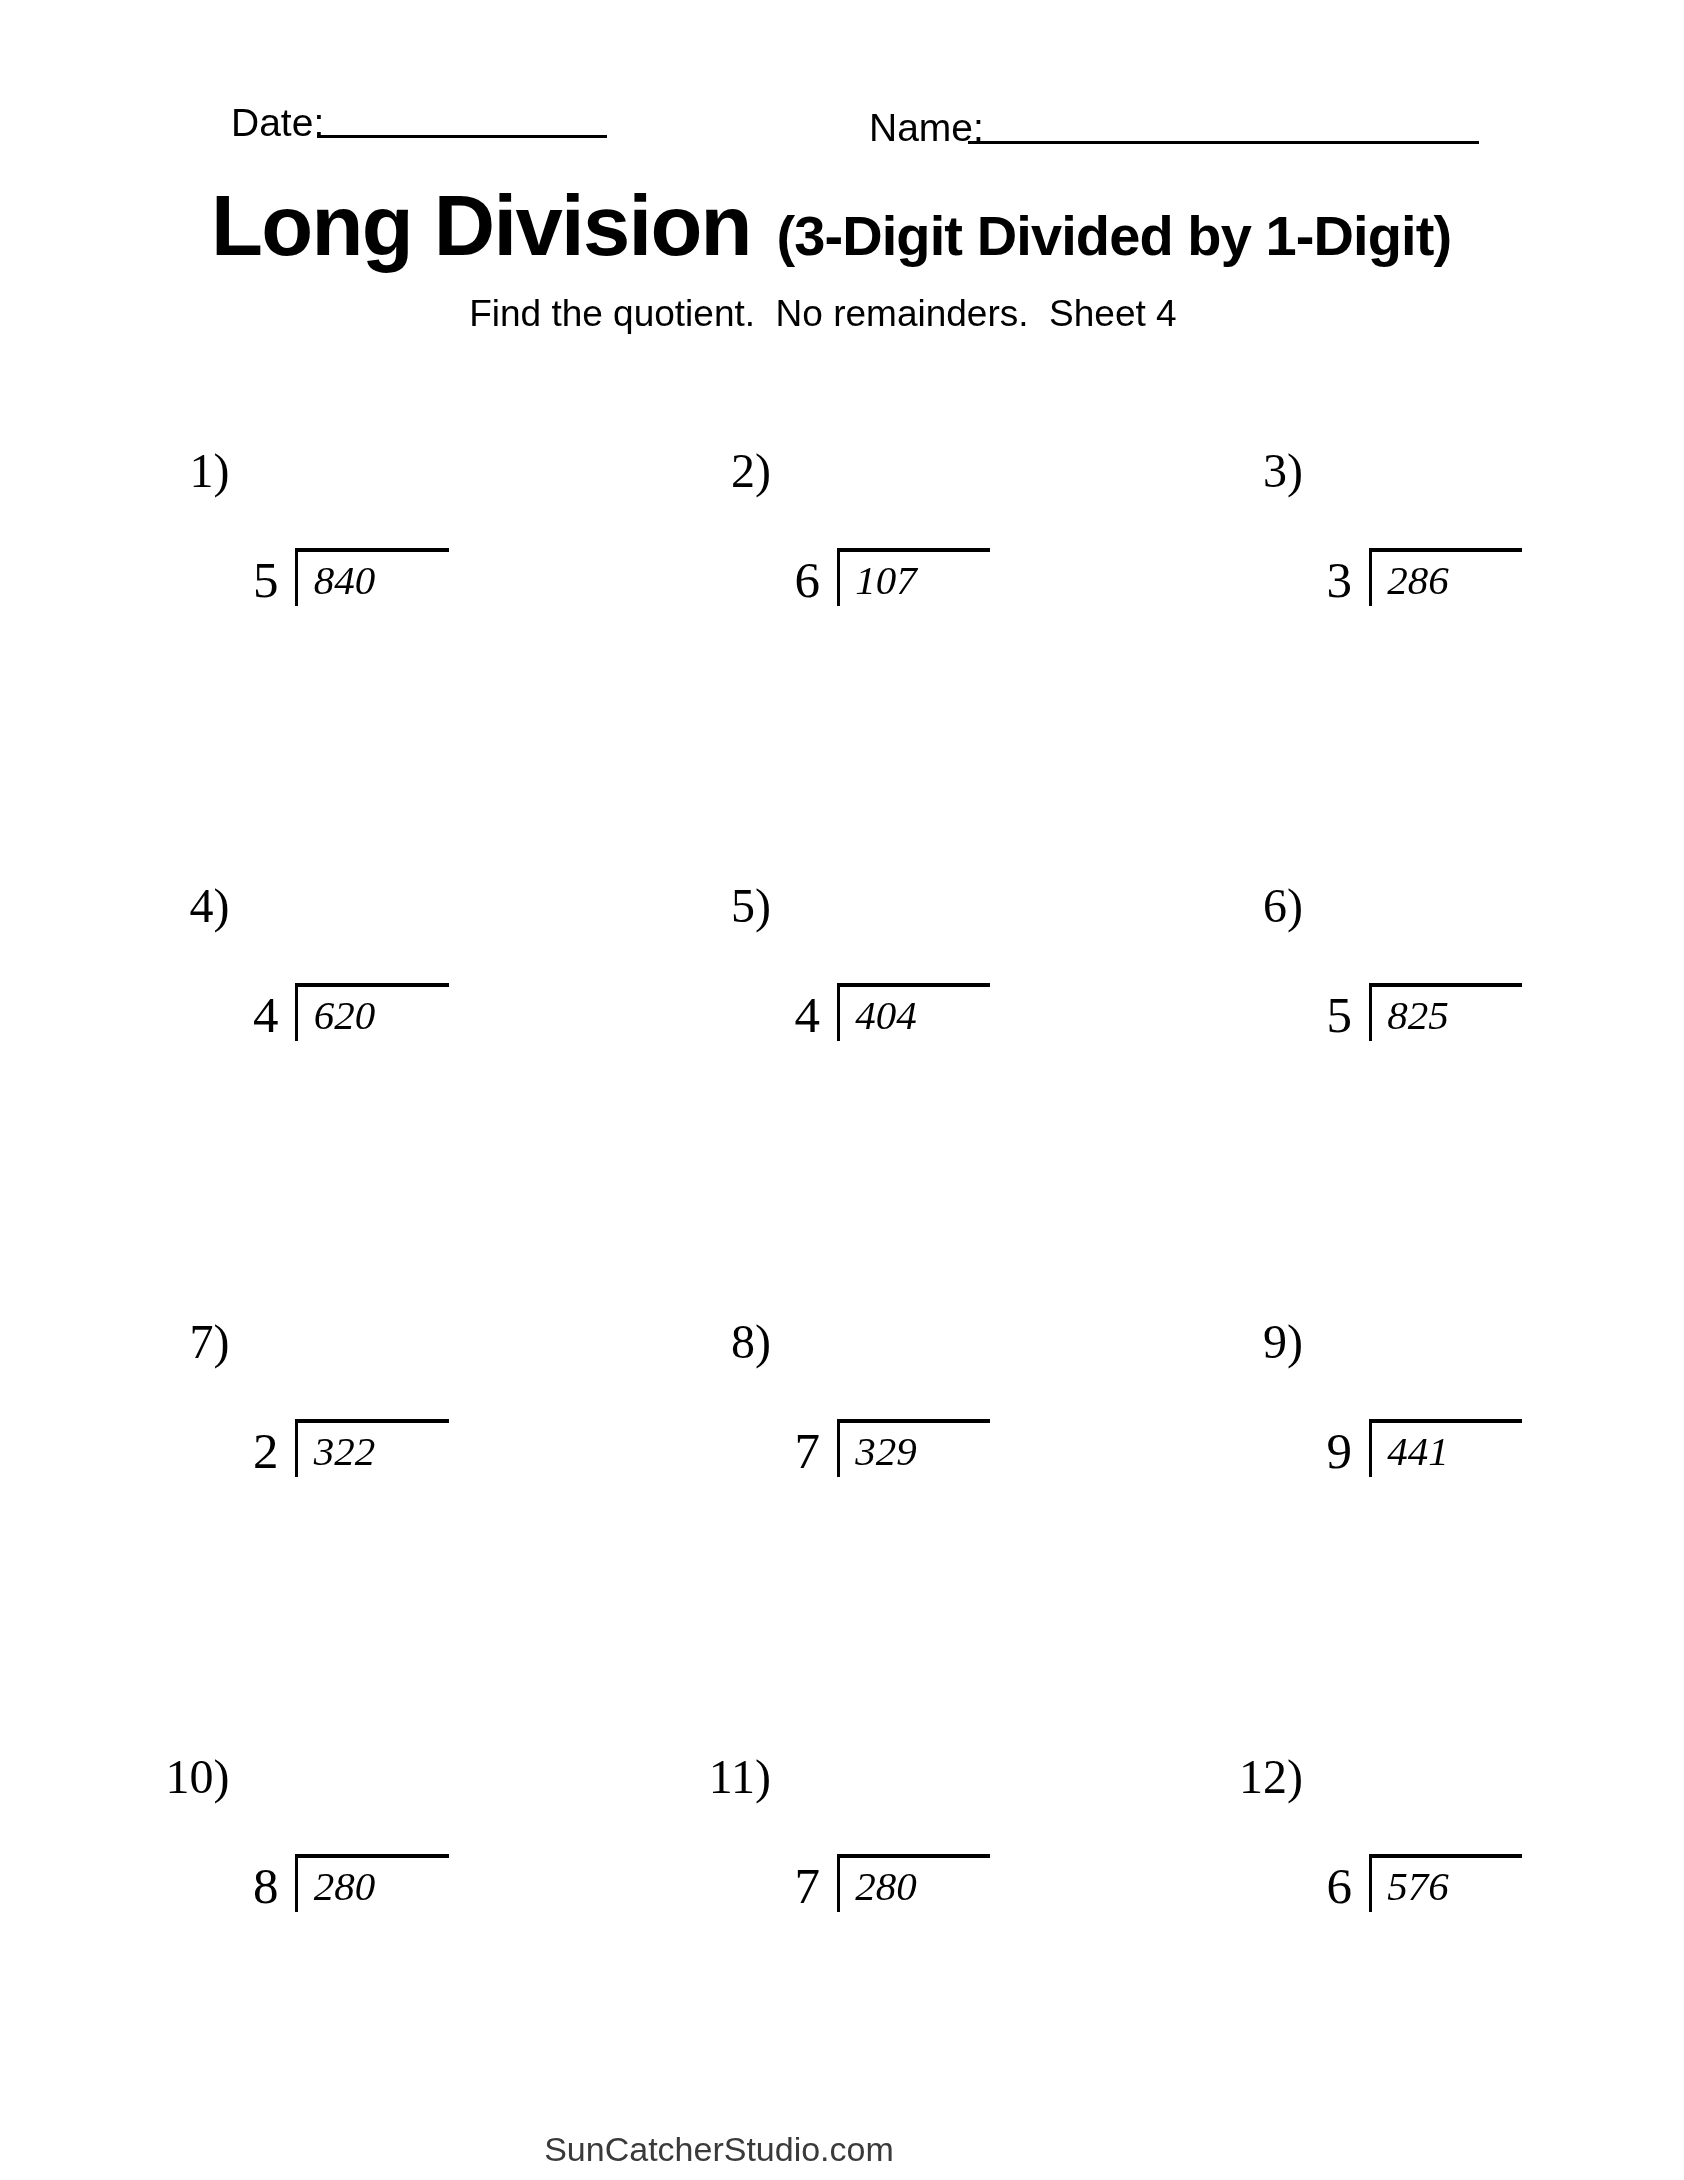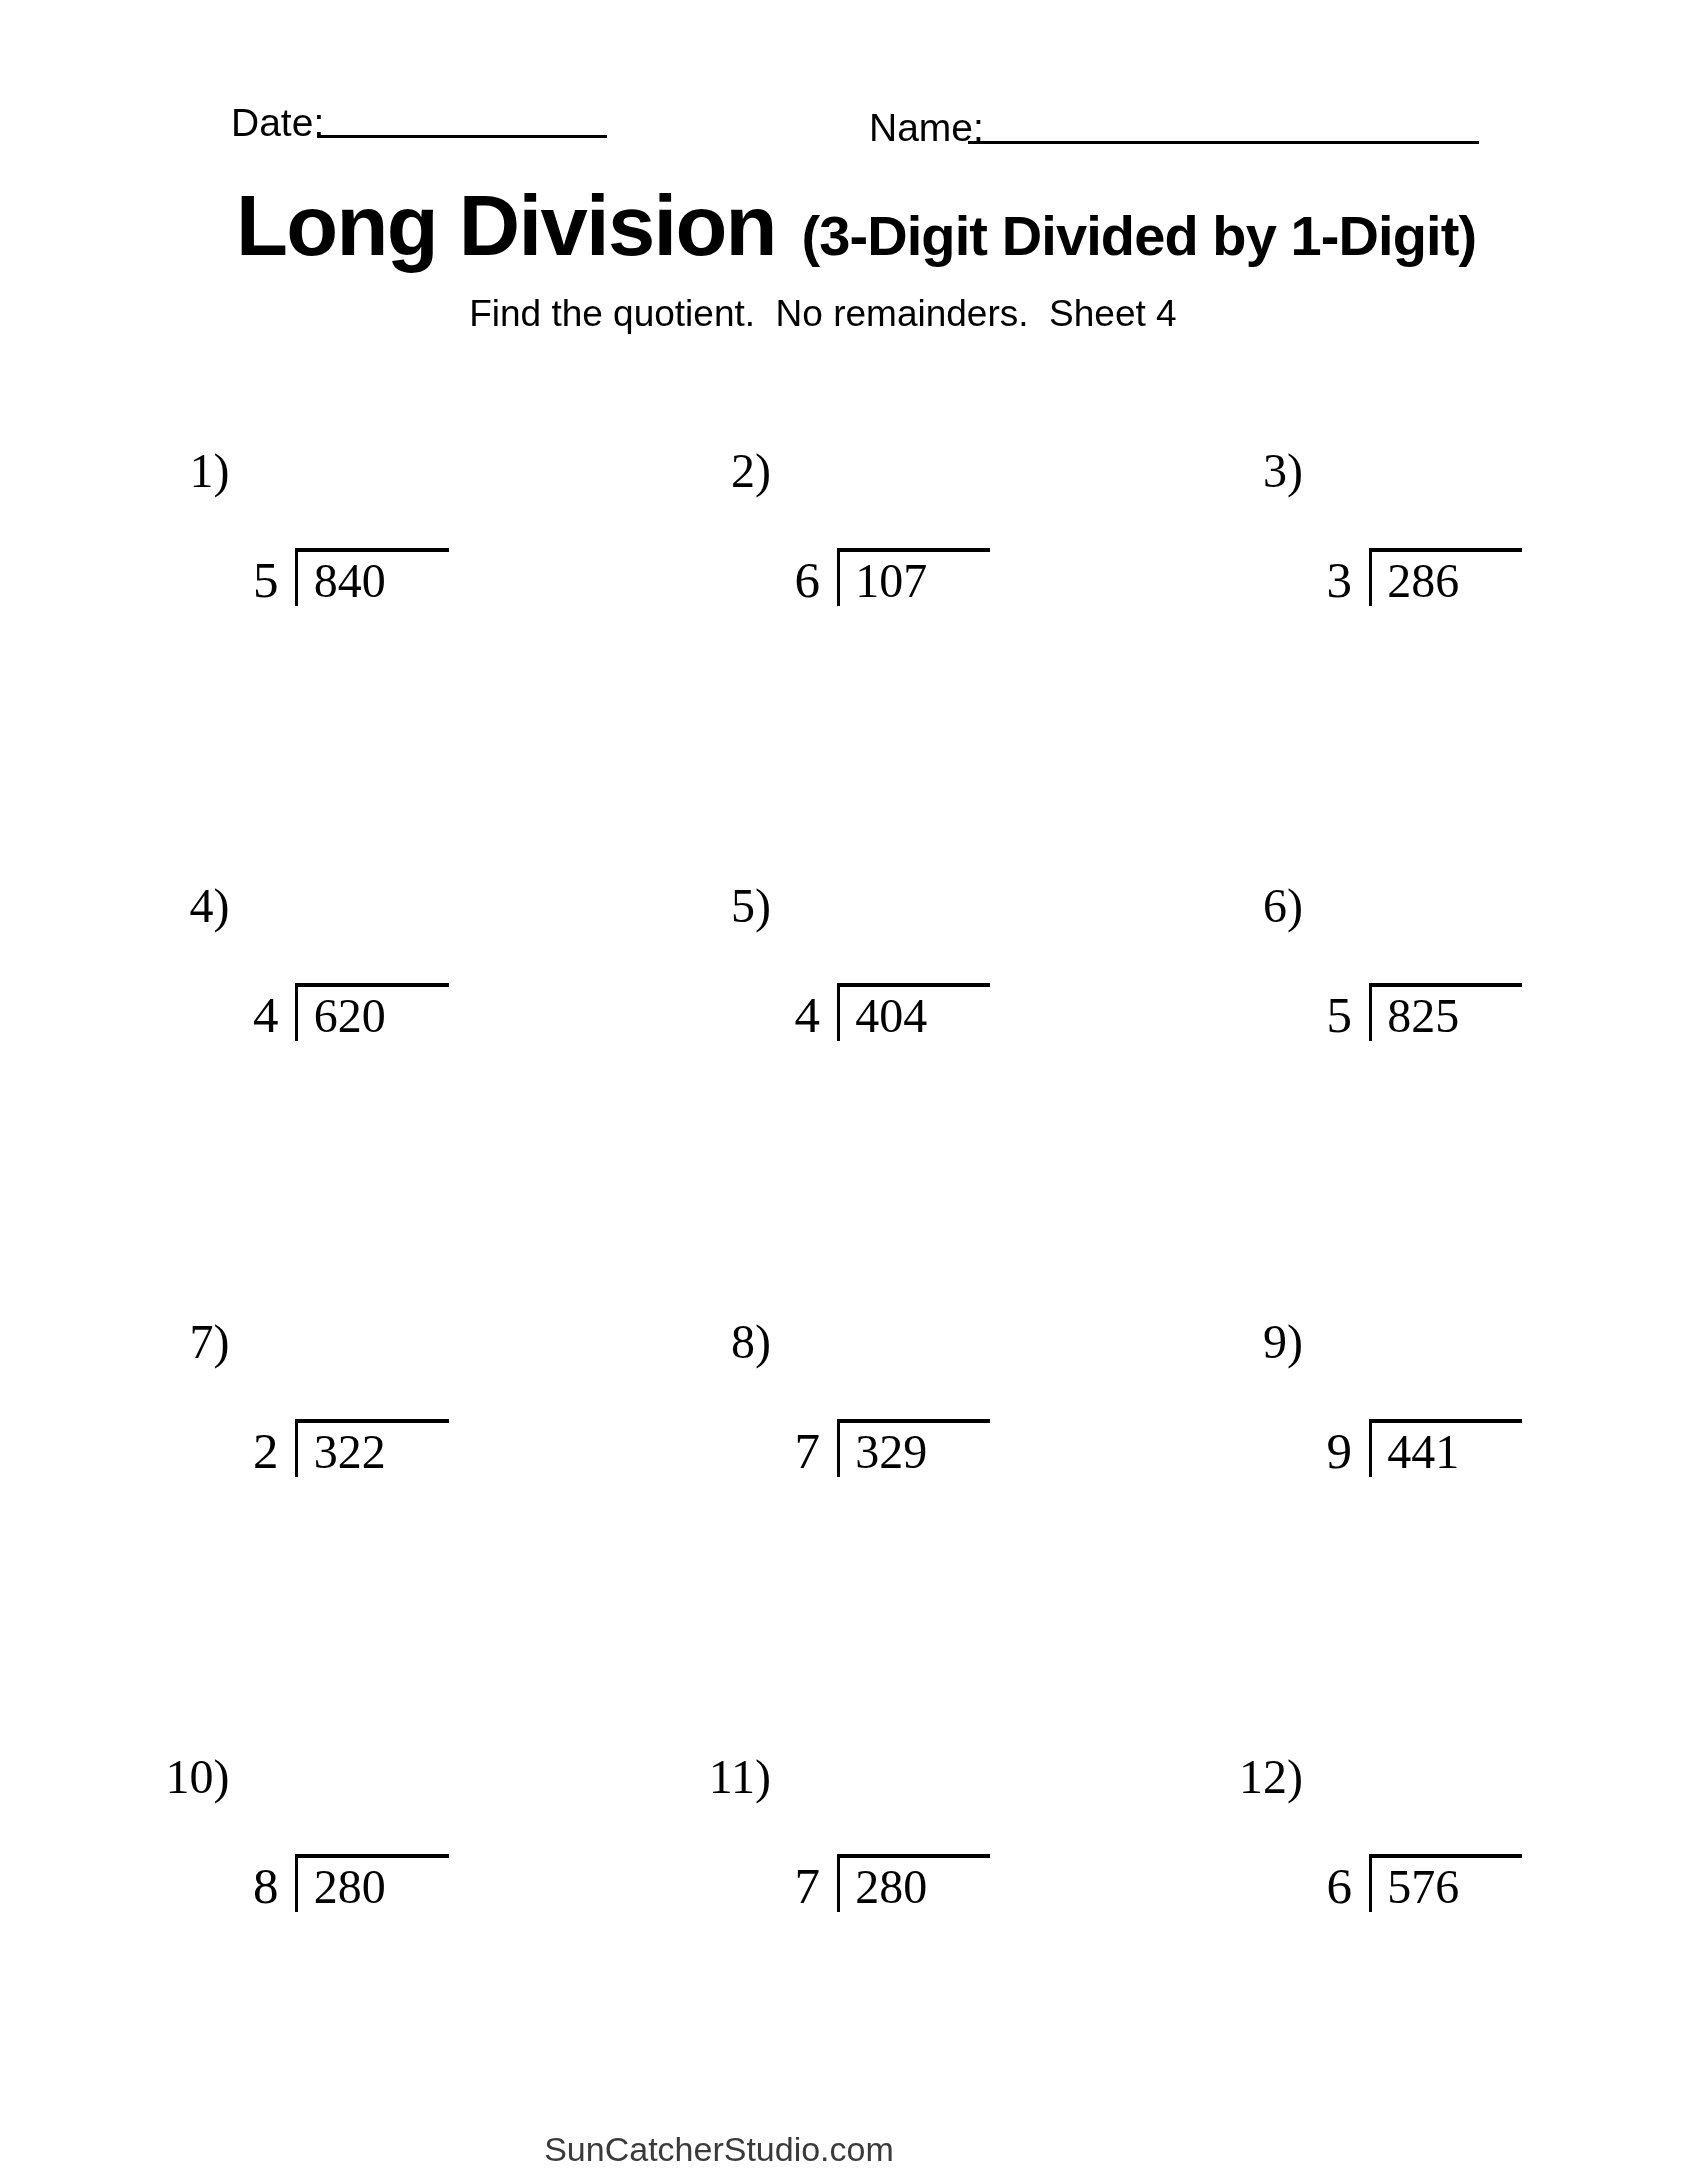--- a/index.html
+++ b/index.html
@@ -30,21 +30,21 @@
     position: absolute;
     height: 0;
     border-bottom: 3.4px solid #000;
   }
   #date-line { left: 317px; top: 135px; width: 290px; }
   #name-line { left: 968px; top: 141px; width: 511px; }
 
   
   .title-row {
     position: absolute;
-    left: 236px;
+    left: 211px;
     top: 183px;
     display: flex;
     align-items: baseline;
     gap: 25.6px;
     white-space: nowrap;
   }
   .title-main {
     font-size: 85px;
     line-height: 85px;
     font-weight: bold;
@@ -101,22 +101,23 @@
   }
   .bracket {
     position: absolute;
     left: 298px; top: 101px;
     width: 135px;
     height: 51px;
     border-top: 4.3px solid #000;
     border-left: 3.4px solid #000;
     padding: 2.6px 0 0 15.3px;
     font-family: "Liberation Serif", serif;
-    font-size: 48px;
+    font-size: 41px;
     line-height: 51px;
+    font-style: italic;
   }
 
   
   .footer {
     position: absolute;
     left: 0;
     top: 2131px;
     width: 1438px;
     text-align: center;
     font-size: 34px;

